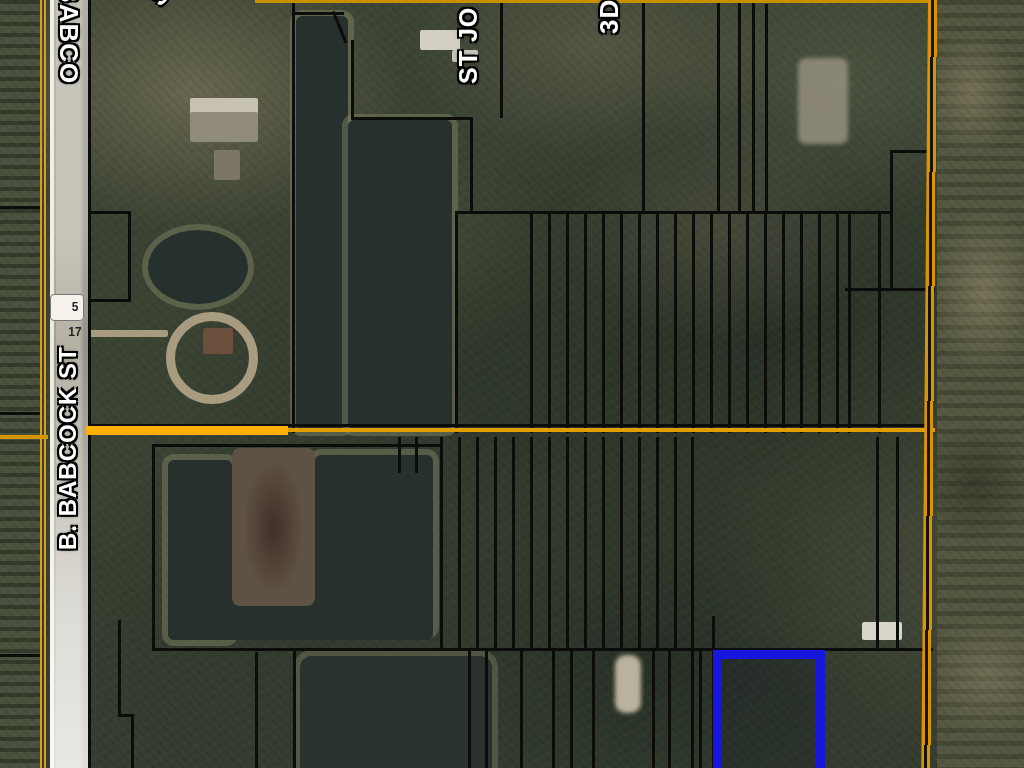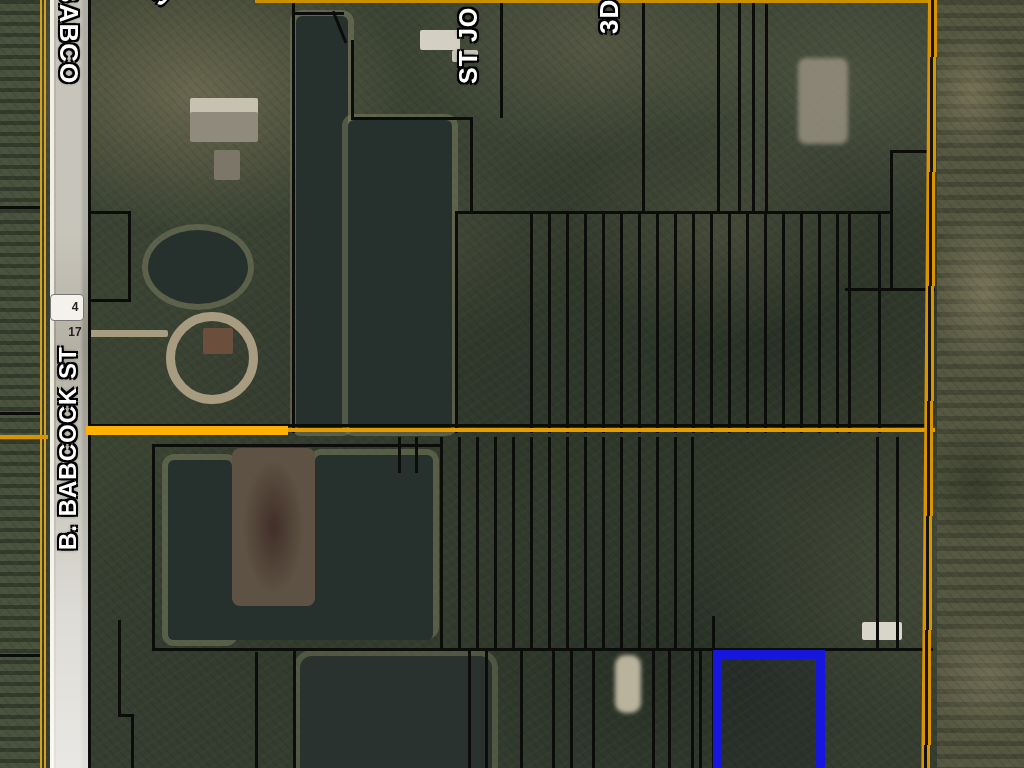--- a/index.html
+++ b/index.html
@@ -181,21 +181,21 @@
   <div class="ol" style="left:255px;top:0;width:680px;height:3px;background:#c89000;"></div>
   <div class="ol" style="left:88px;top:428px;width:847px;height:4px;"></div>
   <div class="ol" style="left:86px;top:426px;width:202px;height:9px;background:#ffb103;"></div>
   <div class="ol" style="left:0;top:435px;width:48px;height:4px;background:#d59500;"></div>
   <div class="sectv"></div>
 
   <div class="lbl rotcw" style="left:84px;top:-16px;font-size:26px;">
       <span>BABCO</span>
     </div>
   <div class="shield">
-      <span>4 17</span>
+      <span>5 17</span>
     </div>
   <div class="lbl rotccw" style="left:54px;top:550px;font-size:24px;">
       <span>B. BABCOCK ST</span>
     </div>
   <div class="lbl rotccw" style="left:454px;top:84px;font-size:25px;">
       <span>ST JO</span>
     </div>
   <div class="lbl" style="left:142px;top:-8px;font-size:26px;transform:rotate(-50deg);">
       <span>S</span>
     </div>

